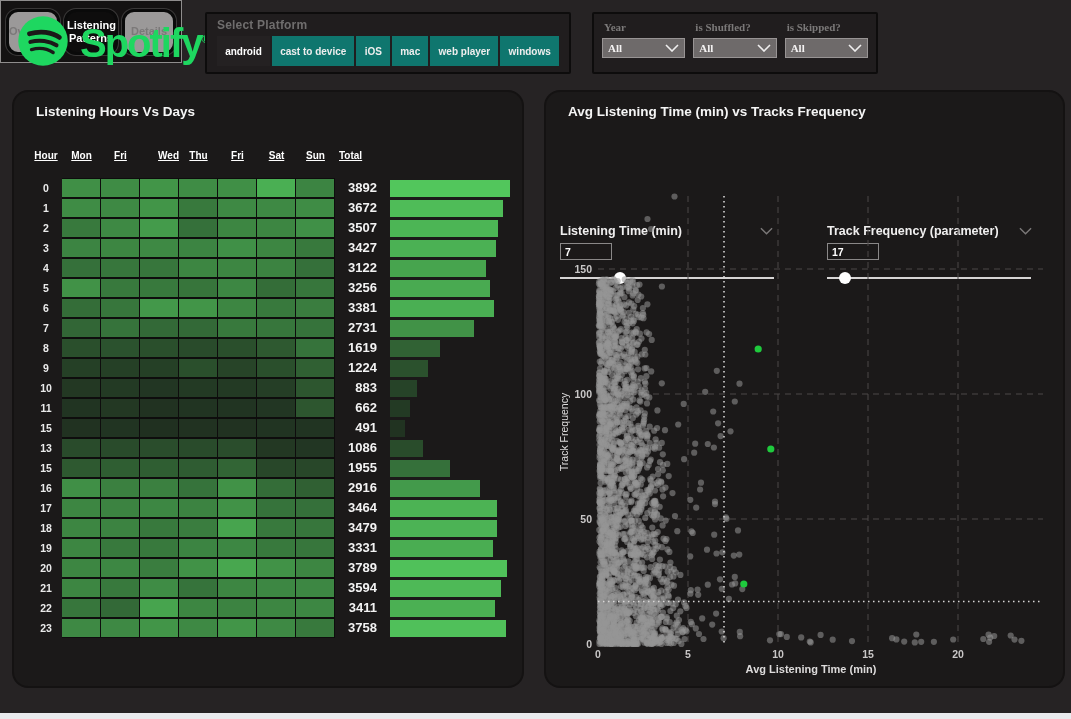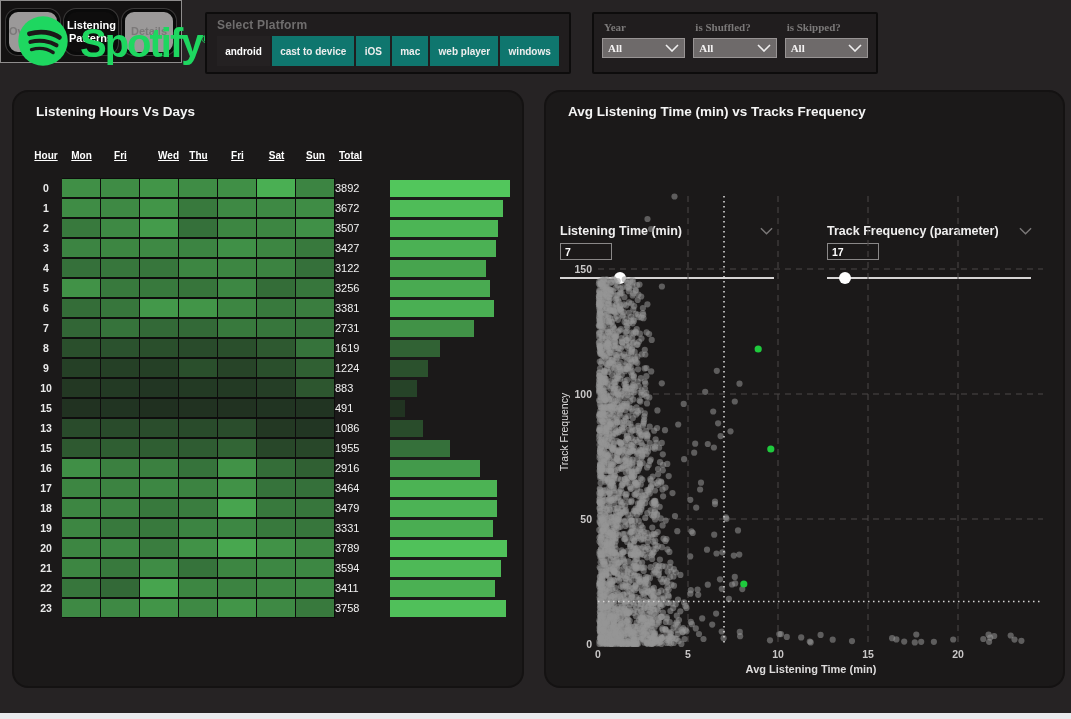--- a/index.html
+++ b/index.html
@@ -42,21 +42,21 @@
   .panel-title { position:absolute; left:22px; top:12px; color:#f5f5f5; font-size:13.5px; font-weight:bold; }
 
   
   .hm-wrap { position:absolute; left:16px; top:58px; }
   .hm-header { display:flex; height:18px; margin-bottom:10px; }
   .hm-header span { color:#ffffff; font-size:10px; font-weight:bold;text-decoration:underline; }
   .hm-row { display:flex; height:20px; }
   .hm-hour { width:32px; color:#eaeaea; font-size:10.5px; font-weight:bold; text-align:center; line-height:20px; }
   .hm-cell { width:39px; height:20px; border:1px solid #0e0d0d; border-left:none; cursor:pointer; }
   .hm-cell:first-of-type { border-left:1px solid #0e0d0d; }
-  .hm-total { width:44px; color:#f2f2f2; font-size:11px; font-weight:normal; line-height:20px; padding-right:2px; }
+  .hm-total { width:44px; color:#f2f2f2; font-size:13px; font-weight:bold; text-align:right; line-height:20px; padding-right:2px; }
   .hm-barzone { margin-left:11px; width:122px; display:flex; align-items:center; }
   .hm-bar { height:17px; cursor:pointer; }
 
   
   .slicer { position:absolute; top:132px; }
   .slicer-label { color:#f0efef; font-size:12.5px; font-weight:bold; white-space:nowrap; }
   .slicer .chev { position:absolute; top:3px; }
   .slicer-input { margin-top:5px; width:52px; height:17px; background:#1b1919; border:1px solid #8a8888;
                   color:#ffffff; font-family:inherit; font-size:10.5px; font-weight:bold; padding:0 4px; }
   .slider { position:relative; margin-top:12px; height:12px; cursor:pointer; }
@@ -295,20 +295,34 @@
           <div class="hm-cell" style="background: rgb(35, 56, 35);"></div>
           <div class="hm-cell" style="background: rgb(35, 58, 36);"></div>
           <div class="hm-cell" style="background: rgb(34, 54, 35);"></div>
           <div class="hm-cell" style="background: rgb(35, 58, 36);"></div>
           <div class="hm-cell" style="background: rgb(35, 58, 36);"></div>
           <div class="hm-cell" style="background: rgb(37, 62, 38);"></div>
           <div class="hm-cell" style="background: rgb(45, 86, 47);"></div>
           <div class="hm-total">883</div>
           <div class="hm-barzone">
             <div class="hm-bar" style="width: 27px; background: rgb(38, 67, 40);"></div>
+          </div>
+        </div>
+        <div class="hm-row">
+          <div class="hm-hour">11</div>
+          <div class="hm-cell" style="background: rgb(33, 52, 34);"></div>
+          <div class="hm-cell" style="background: rgb(35, 56, 35);"></div>
+          <div class="hm-cell" style="background: rgb(33, 50, 33);"></div>
+          <div class="hm-cell" style="background: rgb(33, 52, 34);"></div>
+          <div class="hm-cell" style="background: rgb(33, 52, 34);"></div>
+          <div class="hm-cell" style="background: rgb(34, 54, 35);"></div>
+          <div class="hm-cell" style="background: rgb(45, 86, 47);"></div>
+          <div class="hm-total">662</div>
+          <div class="hm-barzone">
+            <div class="hm-bar" style="width: 20px; background: rgb(35, 58, 36);"></div>
           </div>
         </div>
         <div class="hm-row">
           <div class="hm-hour">15</div>
           <div class="hm-cell" style="background: rgb(33, 50, 33);"></div>
           <div class="hm-cell" style="background: rgb(33, 52, 34);"></div>
           <div class="hm-cell" style="background: rgb(32, 48, 32);"></div>
           <div class="hm-cell" style="background: rgb(33, 50, 33);"></div>
           <div class="hm-cell" style="background: rgb(33, 50, 33);"></div>
           <div class="hm-cell" style="background: rgb(33, 52, 34);"></div>

